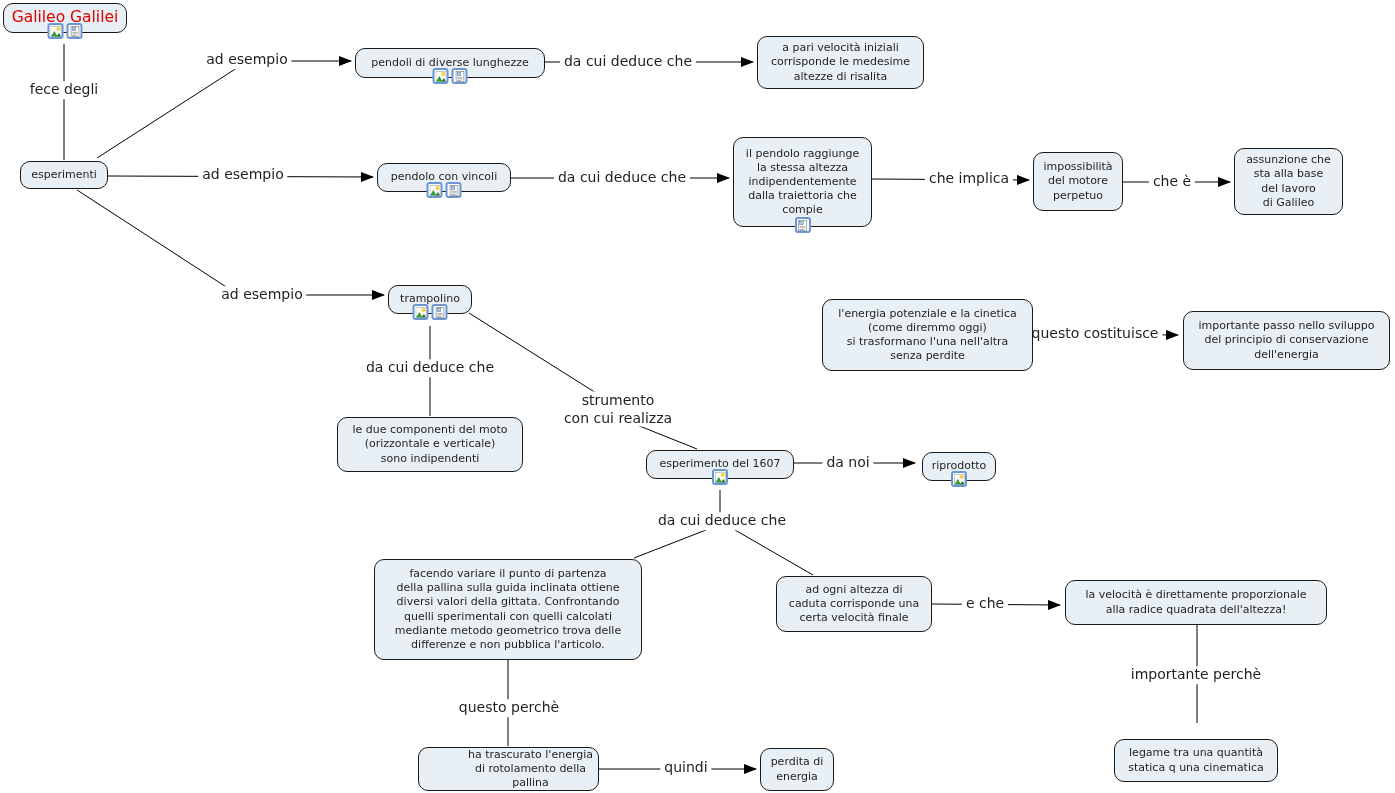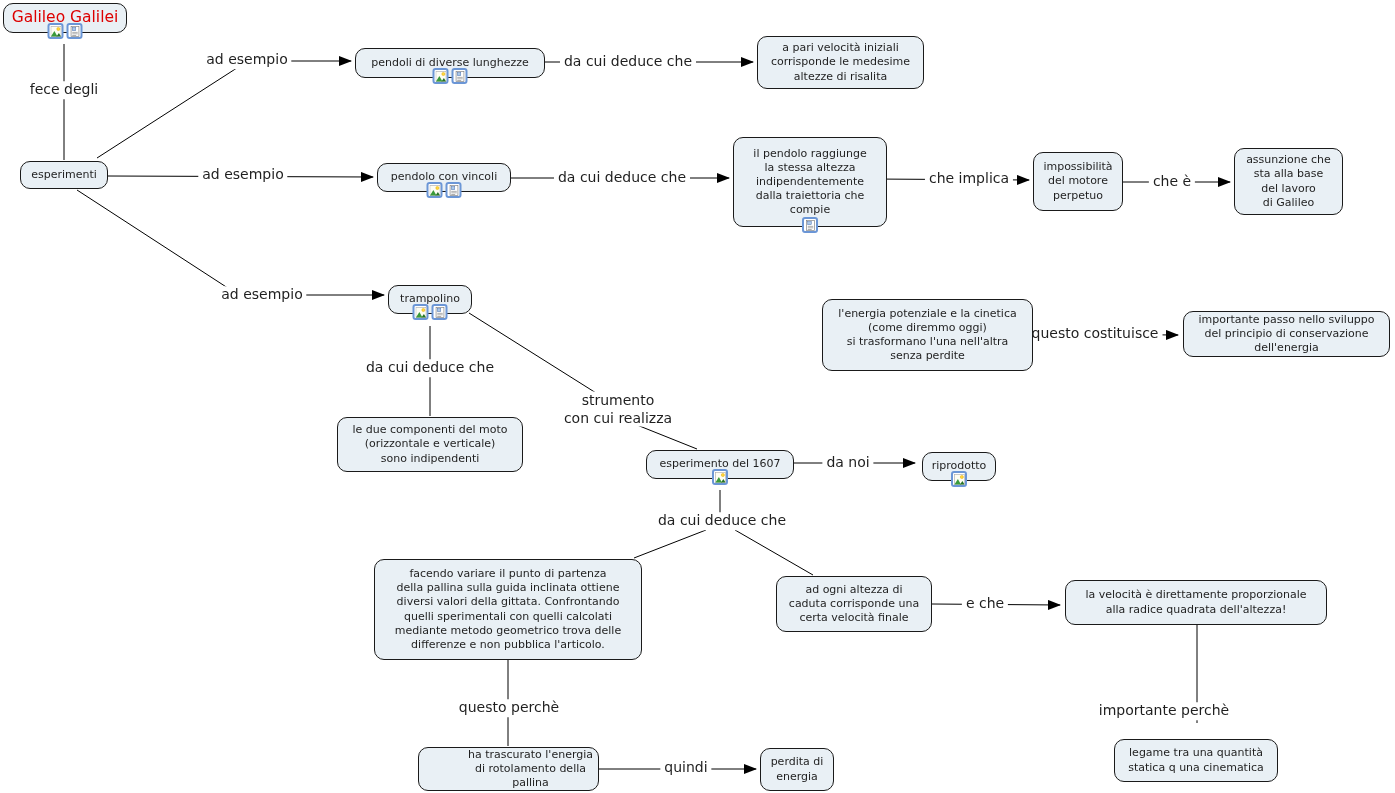--- a/index.html
+++ b/index.html
@@ -86,21 +86,21 @@
     <div class="edge-label" style="left: 1172px; top: 182px;">che è</div>
     <div class="edge-label" style="left: 430px; top: 368px;">da cui deduce che</div>
     <div class="edge-label" style="left: 618px; top: 409px;">strumento
 con cui realizza</div>
     <div class="edge-label" style="left: 848px; top: 463px;">da noi</div>
     <div class="edge-label" style="left: 1095px; top: 334px;">questo costituisce</div>
     <div class="edge-label" style="left: 722px; top: 521px;">da cui deduce che</div>
     <div class="edge-label" style="left: 985px; top: 604px;">e che</div>
     <div class="edge-label" style="left: 509px; top: 708px;">questo perchè</div>
     <div class="edge-label" style="left: 686px; top: 768px;">quindi</div>
-    <div class="edge-label" style="left: 1164px; top: 675px; margin-top: 36px;">importante perchè</div>
+    <div class="edge-label" style="left: 1196px; top: 675px;">importante perchè</div>
     <div class="node accent" style="left: 3px; top: 3px; width: 124px; height: 30px;">
       <span class="node-text">Galileo Galilei</span>
       <div class="icons">
         <span class="icon">
           <svg width="11" height="11" viewBox="0 0 14 14" xmlns="http://www.w3.org/2000/svg">
             <rect x="0.5" y="0.5" width="13" height="13" fill="#fdfdf3" stroke="#aaaaaa" stroke-width="0.8"></rect>
             <circle cx="10" cy="3.8" r="2" fill="#ffd83d" stroke="#e3a600" stroke-width="0.6"></circle>
             <path d="M0.5,13.5 L5,6.5 L8.8,13.5 Z" fill="#3a9a3a"></path>
             <path d="M7.5,13.5 L10.7,9 L13.5,13.5 Z" fill="#267326"></path>
           </svg>
@@ -161,21 +161,21 @@
           <svg width="11" height="11" viewBox="0 0 14 14" xmlns="http://www.w3.org/2000/svg">
             <rect x="2" y="0.5" width="10" height="13" fill="#ffffff" stroke="#777777" stroke-width="0.8"></rect>
             <rect x="3.5" y="2" width="4.5" height="4" fill="#aac8e8" stroke="#4a6fae" stroke-width="0.6"></rect>
             <rect x="3.5" y="7.5" width="7" height="1" fill="#999999"></rect>
             <rect x="3.5" y="9.5" width="7" height="1" fill="#999999"></rect>
             <rect x="3.5" y="11.5" width="5" height="1" fill="#999999"></rect>
           </svg>
         </span>
       </div>
     </div>
-    <div class="node" style="left: 733px; top: 137px; width: 154px; height: 90px;">
+    <div class="node" style="left: 733px; top: 137px; width: 139px; height: 90px;">
       <span class="node-text">il pendolo raggiunge
 la stessa altezza
 indipendentemente
 dalla traiettoria che
 compie</span>
       <div class="icons">
         <span class="icon">
           <svg width="11" height="11" viewBox="0 0 14 14" xmlns="http://www.w3.org/2000/svg">
             <rect x="2" y="0.5" width="10" height="13" fill="#ffffff" stroke="#777777" stroke-width="0.8"></rect>
             <rect x="3.5" y="2" width="4.5" height="4" fill="#aac8e8" stroke="#4a6fae" stroke-width="0.6"></rect>
@@ -218,21 +218,21 @@
           </svg>
         </span>
       </div>
     </div>
     <div class="node" style="left: 822px; top: 299px; width: 211px; height: 72px;">
       <span class="node-text">l'energia potenziale e la cinetica
 (come diremmo oggi)
 si trasformano l'una nell'altra
 senza perdite</span>
     </div>
-    <div class="node" style="left: 1183px; top: 311px; width: 207px; height: 46px;">
+    <div class="node" style="left: 1183px; top: 311px; width: 207px; height: 59px;">
       <span class="node-text">importante passo nello sviluppo
 del principio di conservazione
 dell'energia</span>
     </div>
     <div class="node" style="left: 337px; top: 417px; width: 186px; height: 55px;">
       <span class="node-text">le due componenti del moto
 (orizzontale e verticale)
 sono indipendenti</span>
     </div>
     <div class="node" style="left: 646px; top: 450px; width: 148px; height: 29px;">

